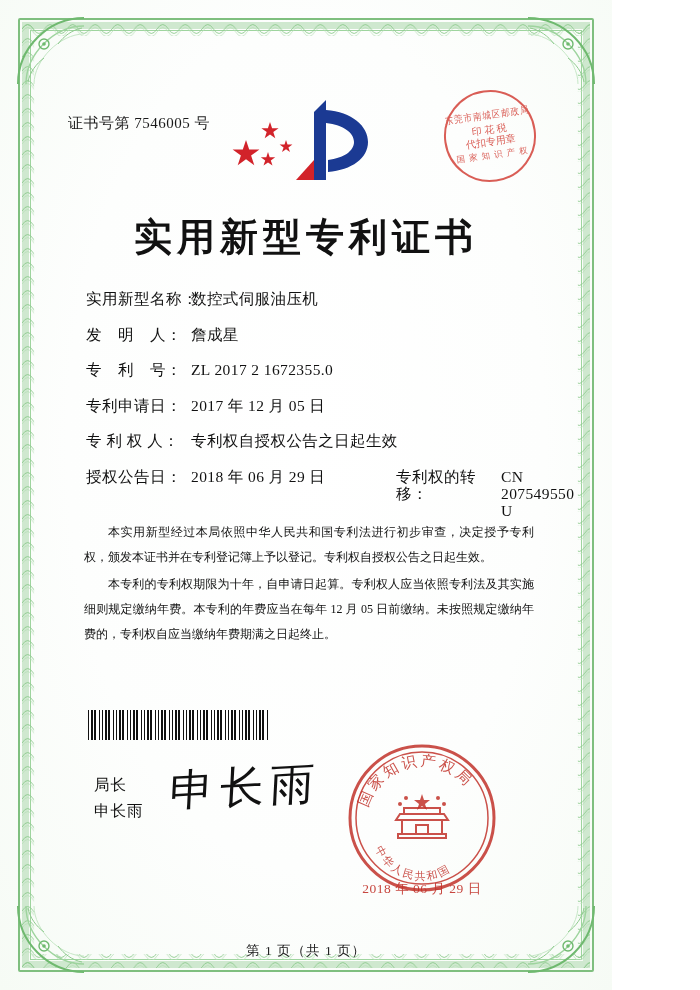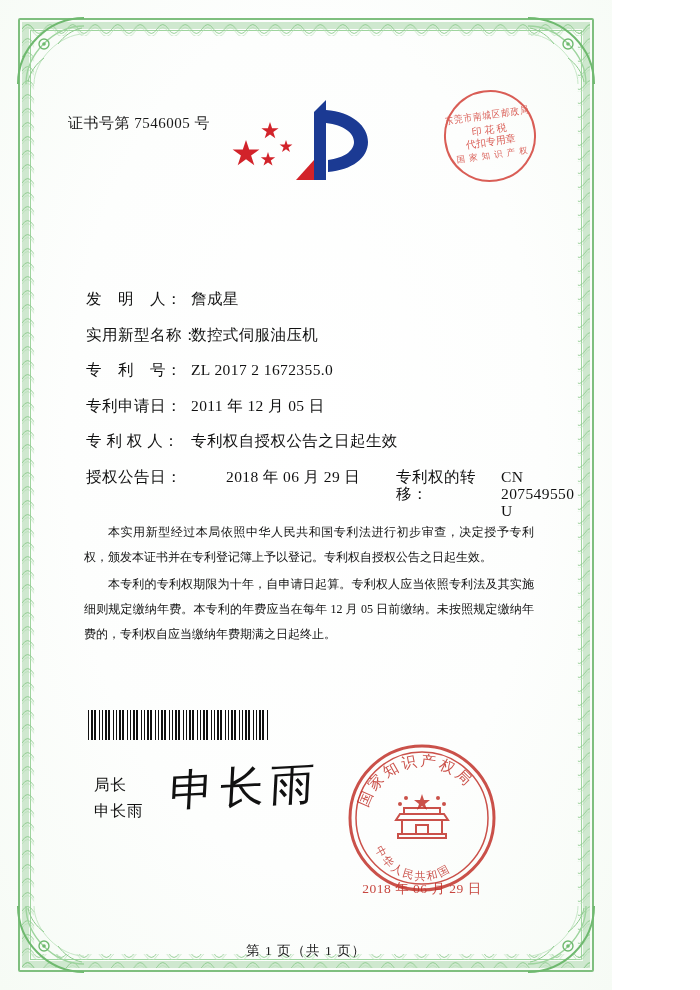--- a/index.html
+++ b/index.html
@@ -114,21 +114,21 @@
     letter-spacing:.5px;
     white-space:nowrap;
   }
   .f-value{flex:1;letter-spacing:.4px;}
   .f-value .line2{display:block;margin-top:10px;margin-left:44px;}
 
   .two-col{
     display:flex;margin-bottom:6px;
   }
   .two-col .col{display:flex;}
-  .two-col .col.left{width:310px;flex:0 0 310px;gap:35px;}
+  .two-col .col.left{width:310px;flex:0 0 310px;}
   .two-col .c-label{width:105px;flex:0 0 105px;letter-spacing:.5px;}
   .two-col .c-value{letter-spacing:.4px;}
 
   .paras{
     position:absolute;left:42px;right:36px;top:478px;
     font-size:12px;
     line-height:25px;
     text-align:justify;
   }
   .paras p{margin:0 0 2px 0;text-indent:2em;}
@@ -271,41 +271,42 @@
           <polygon points="42,58 43.7,63.2 49.2,63.2 44.8,66.4 46.5,71.6 42,68.4 37.5,71.6 39.2,66.4 34.8,63.2 40.3,63.2"></polygon>
           <polygon points="60,46 61.5,50.6 66.4,50.6 62.4,53.4 64,58 60,55.2 56,58 57.6,53.4 53.6,50.6 58.5,50.6"></polygon>
         </g>
 
         <path d="M88 86 L88 18 L100 6 L100 86 Z" fill="#1b3a93"></path>
         <path d="M100 16 C126 18 142 32 142 48 C142 64 126 76 102 78 L102 66 C118 64 128 57 128 48 C128 39 118 31 100 29 Z" fill="#1b3a93"></path>
         <path d="M88 86 L70 86 L88 66 Z" fill="#d2232a"></path>
       </svg>
     </div>
 
+    <div class="doc-title">实用新型专利证书</div>
 
     <div class="fields">
+
+      <div class="field">
+        <div class="f-label">实用新型名称：</div>
+        <div class="f-value">数控式伺服油压机</div>
+      </div>
 
       <div class="field">
         <div class="f-label">发　明　人：</div>
         <div class="f-value">詹成星</div>
       </div>
 
       <div class="field">
-        <div class="f-label">实用新型名称：</div>
-        <div class="f-value">数控式伺服油压机</div>
-      </div>
-
-      <div class="field">
         <div class="f-label">专　利　号：</div>
         <div class="f-value">ZL 2017 2 1672355.0</div>
       </div>
 
       <div class="field">
         <div class="f-label">专利申请日：</div>
-        <div class="f-value">2011 年 12 月 05 日</div>
+        <div class="f-value">2017 年 12 月 05 日</div>
       </div>
 
       <div class="field">
         <div class="f-label">专 利 权 人：</div>
         <div class="f-value">专利权自授权公告之日起生效</div>
       </div>
 
 
       <div class="two-col">
         <div class="col left">

